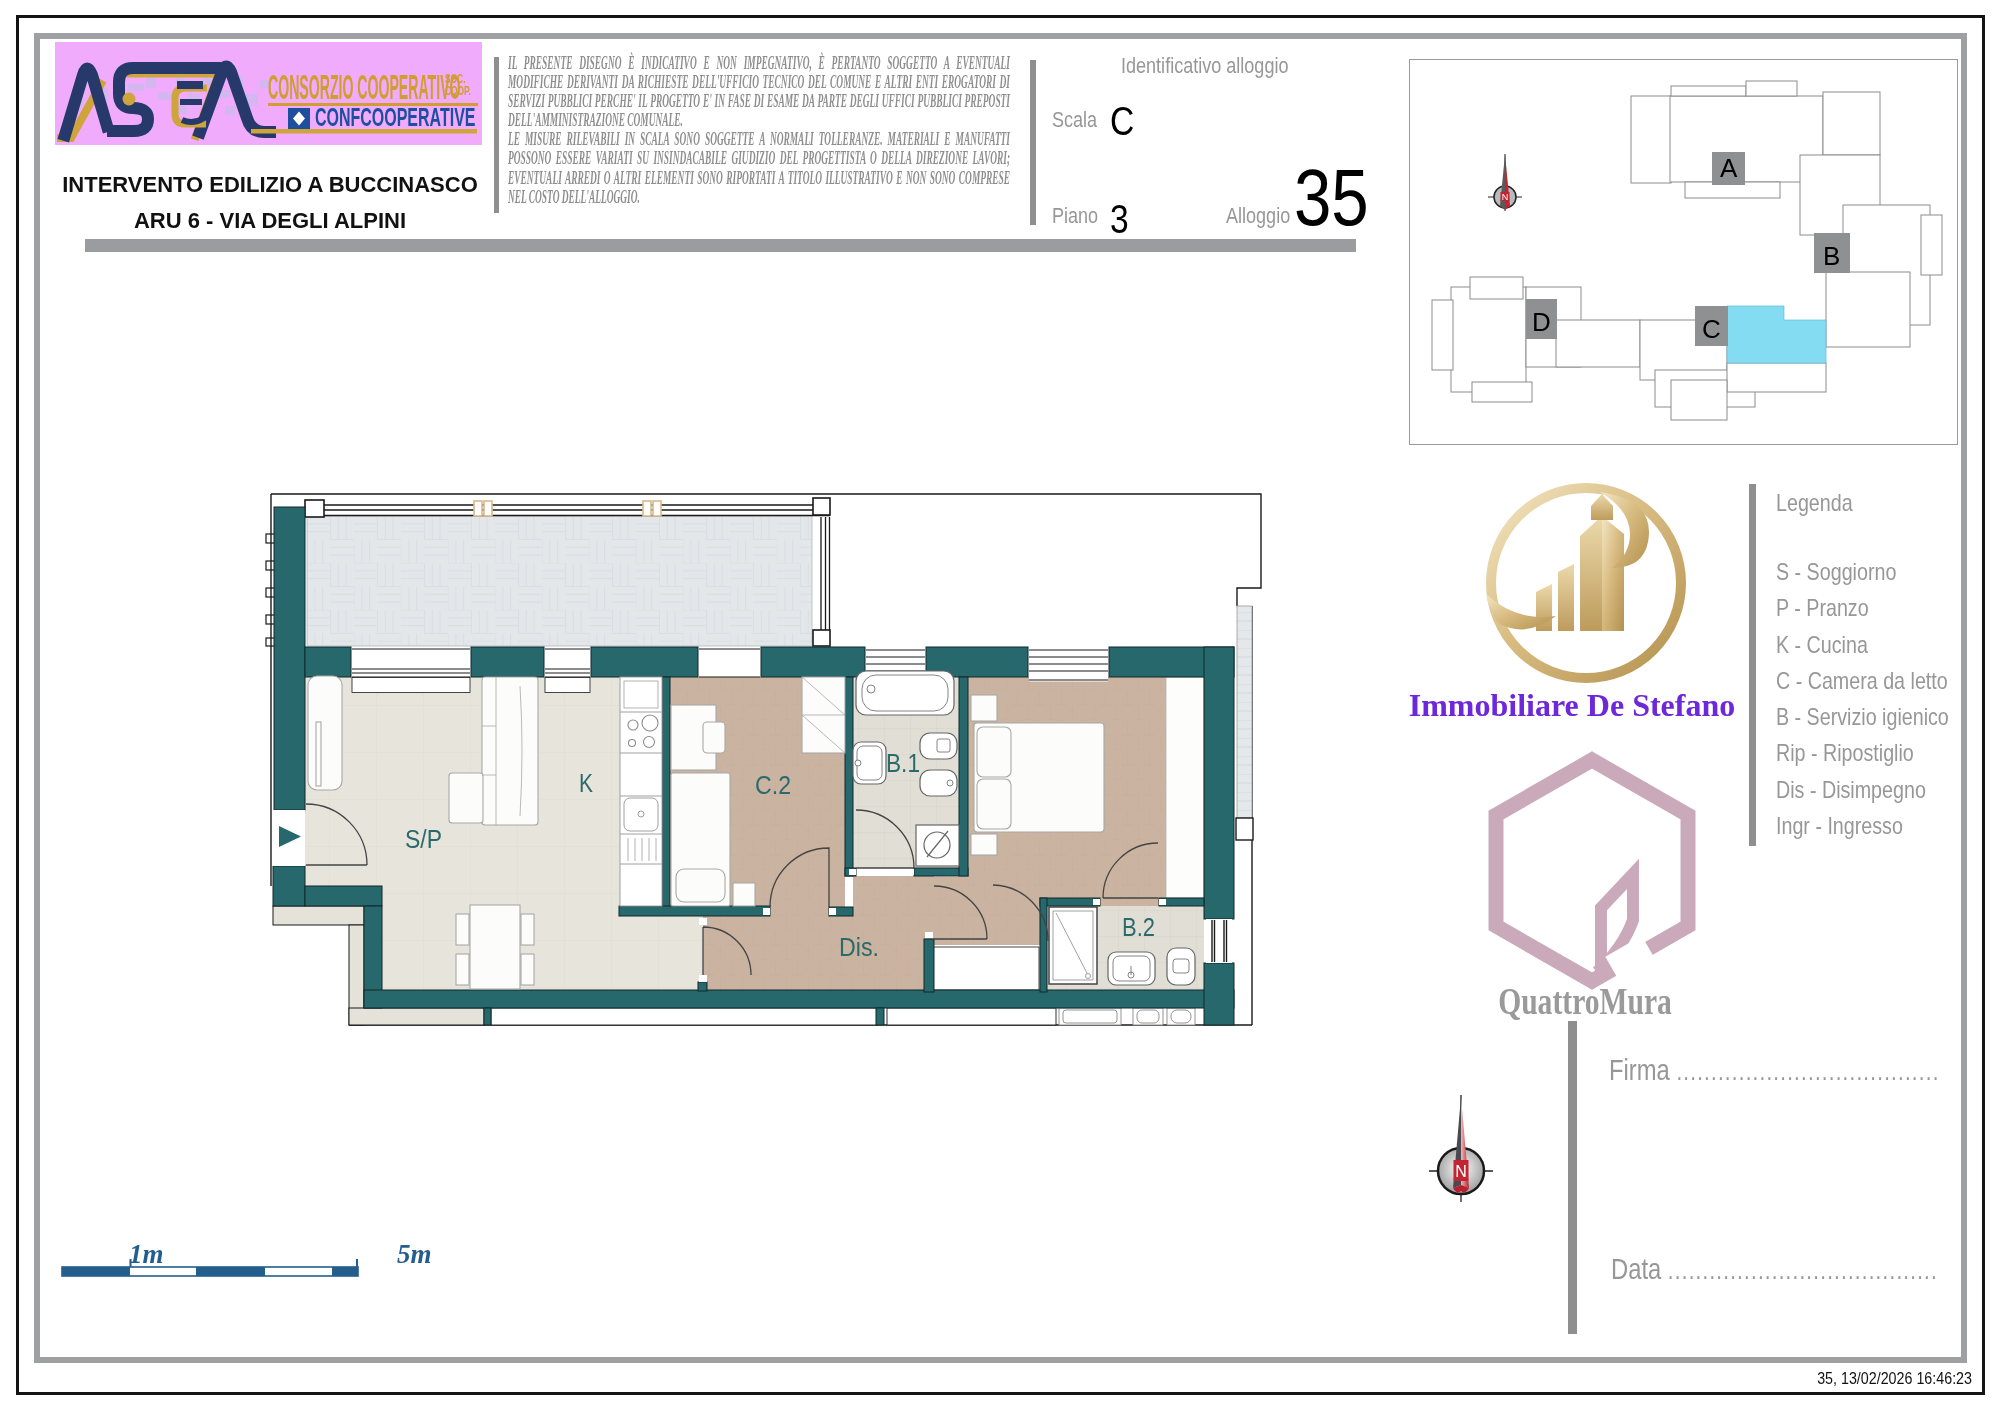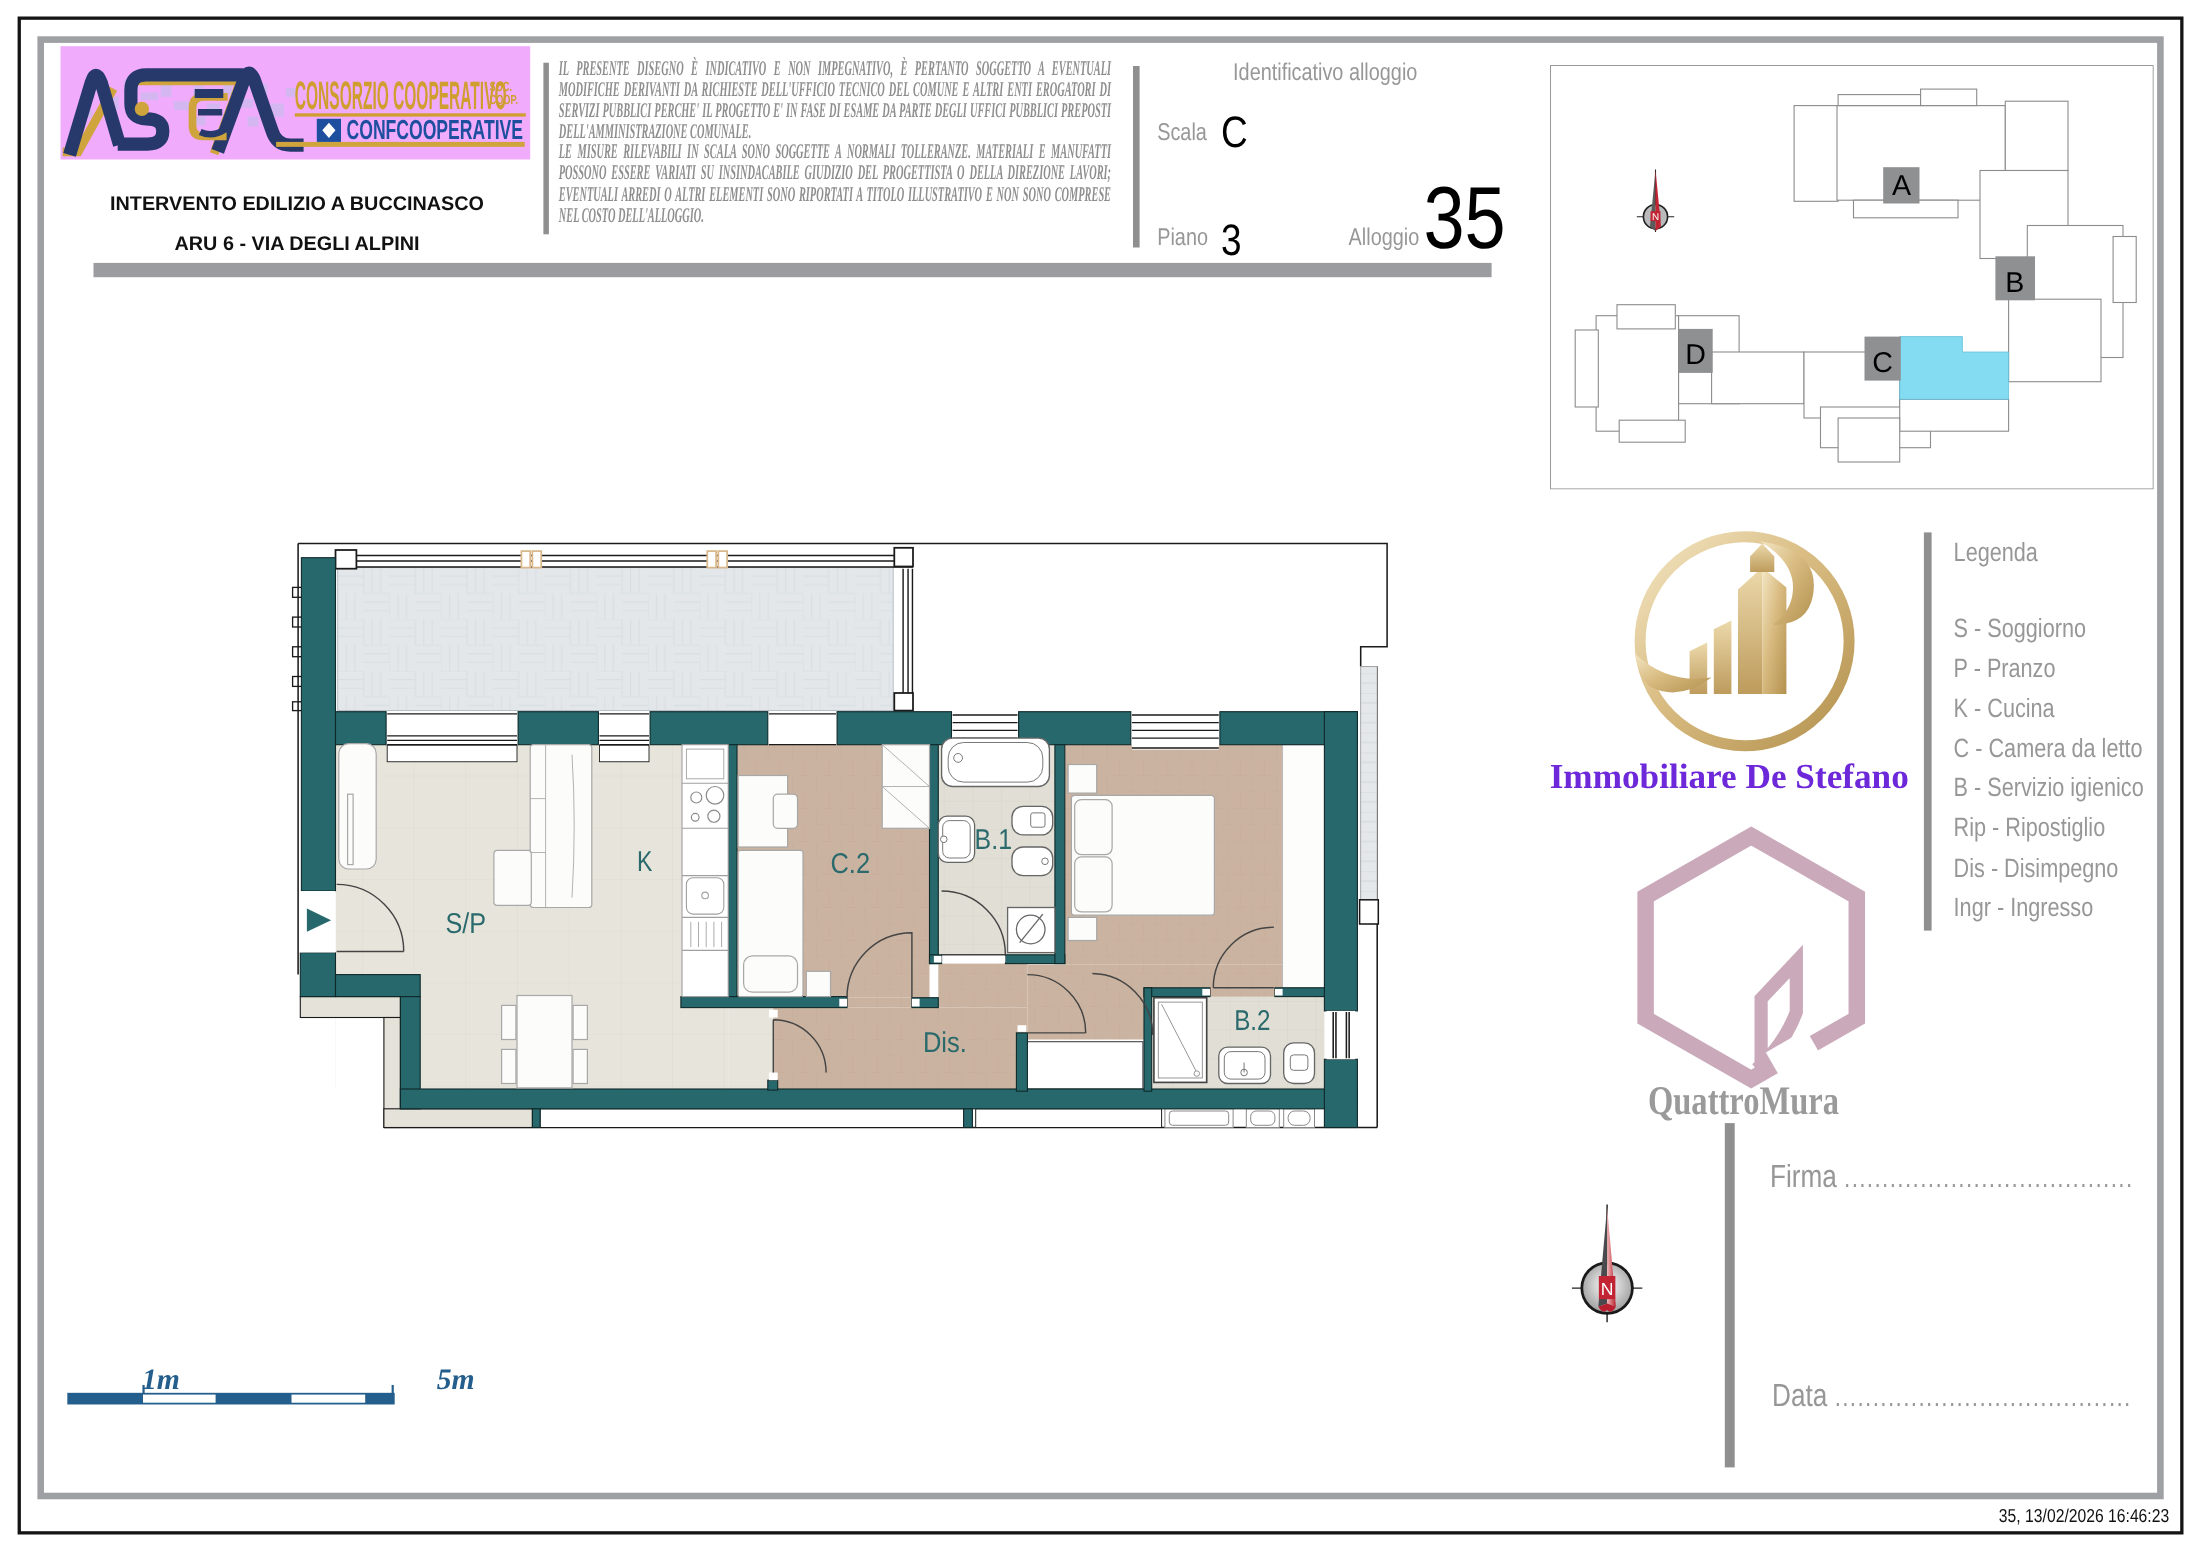--- a/index.html
+++ b/index.html
@@ -63,21 +63,21 @@
   <text x="0" y="57" font-family="Liberation Sans" font-size="36" font-weight="bold" fill="#cf9e2e" transform="translate(213,0) scale(0.392,1)" letter-spacing="0">CONSORZIO COOPERATIVO</text>
   <text x="0" y="41" font-family="Liberation Sans" font-size="12" font-weight="bold" fill="#cf9e2e" transform="translate(390,0) scale(0.7,1)">SOC.</text>
   <text x="0" y="53" font-family="Liberation Sans" font-size="12" font-weight="bold" fill="#cf9e2e" transform="translate(390,0) scale(0.7,1)">COOP.</text>
   <rect x="213" y="61" width="210" height="3" fill="#cf9e2e"></rect>
   <rect x="233" y="66" width="22" height="21" fill="#1d4f9e"></rect>
   <path d="M 238,76.5 L 244,69.5 L 244,83.5 Z M 250,76.5 L 244,69.5 L 244,83.5 Z" fill="#ffffff"></path>
   <text x="0" y="84" font-family="Liberation Sans" font-size="25" font-weight="bold" fill="#1d4f9e" transform="translate(260,0) scale(0.64,1)">CONFCOOPERATIVE</text>
 </svg>
 </div>
 
-<div class="abs" style="left:45px;top:167px;width:450px;text-align:center;font-weight:bold;font-size:18px;color:#111;line-height:36px;white-space:nowrap;">INTERVENTO EDILIZIO A BUCCINASCO<br>ARU 6 - VIA DEGLI ALPINI</div>
+<div class="abs" style="left:45px;top:167px;width:450px;text-align:center;font-weight:bold;font-size:22px;color:#111;line-height:36px;white-space:nowrap;">INTERVENTO EDILIZIO A BUCCINASCO<br>ARU 6 - VIA DEGLI ALPINI</div>
 
 <div class="abs" style="left:85px;top:239px;width:1271px;height:13px;background:#9b9c9f;"></div>
 
 <div class="abs" style="left:494px;top:57px;width:5px;height:156px;background:#8f8f8f;"></div>
 
 <div class="abs" style="left:1030px;top:60px;width:6px;height:165px;background:#8f8f8f;"></div>
 
 <div class="abs" style="left:508px;top:53px;width:1015px;transform:scaleX(0.4946);transform-origin:0 0;font-family:'Liberation Serif',serif;font-style:italic;font-weight:bold;font-size:19px;line-height:19.1px;color:#8e8e8e;">
 <p style="margin:0;text-align:justify;">IL PRESENTE DISEGNO È INDICATIVO E NON IMPEGNATIVO, È PERTANTO SOGGETTO A EVENTUALI MODIFICHE DERIVANTI DA RICHIESTE DELL'UFFICIO TECNICO DEL COMUNE E ALTRI ENTI EROGATORI DI SERVIZI PUBBLICI PERCHE' IL PROGETTO E' IN FASE DI ESAME DA PARTE DEGLI UFFICI PUBBLICI PREPOSTI DELL'AMMINISTRAZIONE COMUNALE.</p>
 <p style="margin:0;text-align:justify;">LE MISURE RILEVABILI IN SCALA SONO SOGGETTE A NORMALI TOLLERANZE. MATERIALI E MANUFATTI POSSONO ESSERE VARIATI SU INSINDACABILE GIUDIZIO DEL PROGETTISTA O DELLA DIREZIONE LAVORI; EVENTUALI ARREDI O ALTRI ELEMENTI SONO RIPORTATI A TITOLO ILLUSTRATIVO E NON SONO COMPRESE NEL COSTO DELL'ALLOGGIO.</p>

